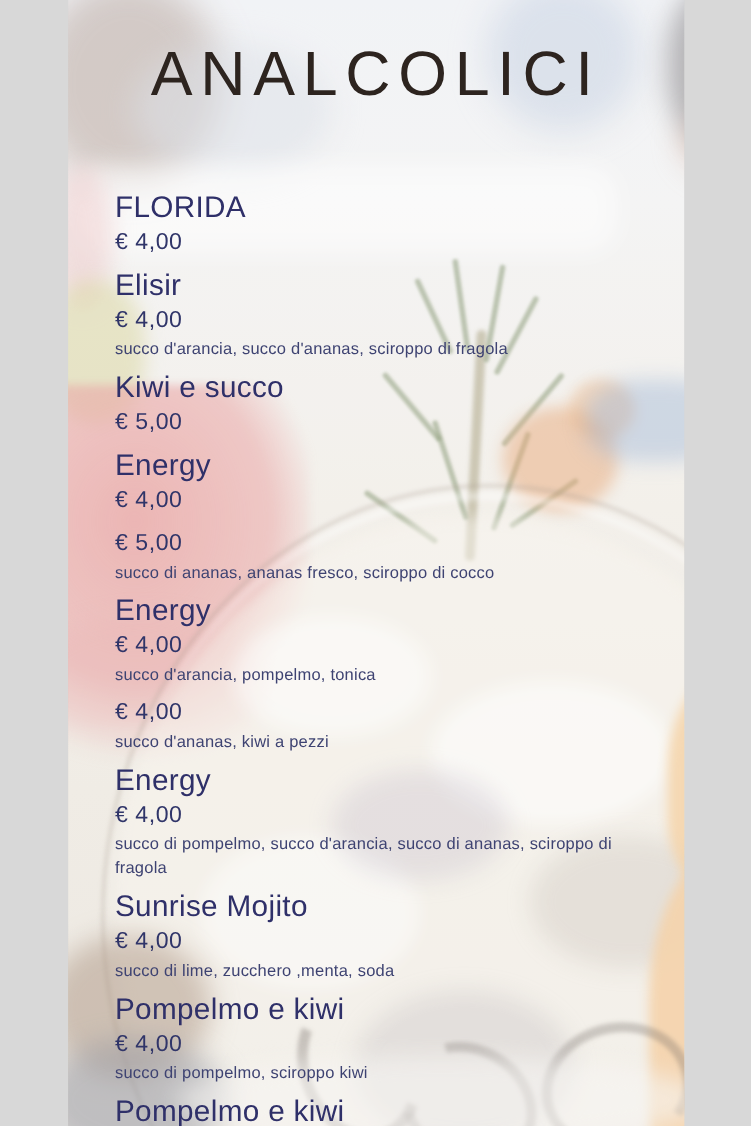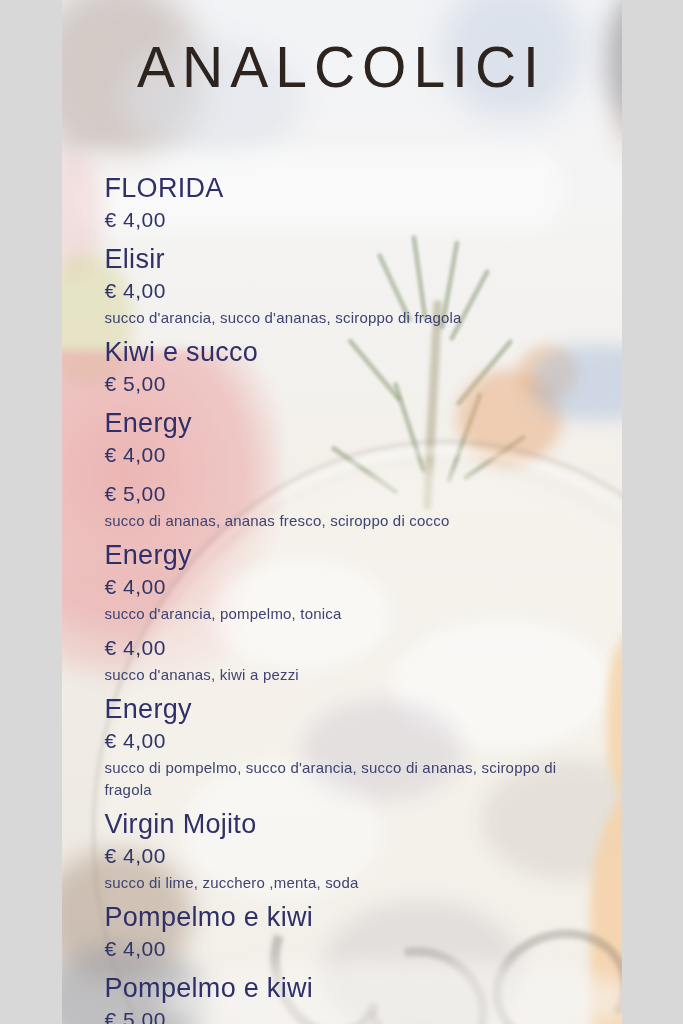--- a/index.html
+++ b/index.html
@@ -189,31 +189,32 @@
       <div class="row">
         <div class="row-top">
           <span class="name">Energy</span>
           <span class="price">€ 4,00</span>
         </div>
         <div class="desc">succo di pompelmo, succo d'arancia, succo di ananas, sciroppo di fragola</div>
       </div>
 
       <div class="row">
         <div class="row-top">
-          <span class="name">Virgin Mojito</span>
+          <span class="name">Sunrise Mojito</span>
           <span class="price">€ 4,00</span>
         </div>
         <div class="desc">succo di lime, zucchero ,menta, soda</div>
       </div>
 
       <div class="row">
         <div class="row-top">
           <span class="name">Pompelmo e kiwi</span>
           <span class="price">€ 4,00</span>
         </div>
+        <div class="desc">succo di pompelmo, sciroppo kiwi</div>
       </div>
 
       <div class="row">
         <div class="row-top">
           <span class="name">Pompelmo e kiwi</span>
           <span class="price">€ 5,00</span>
         </div>
       </div>
 
     </div>

